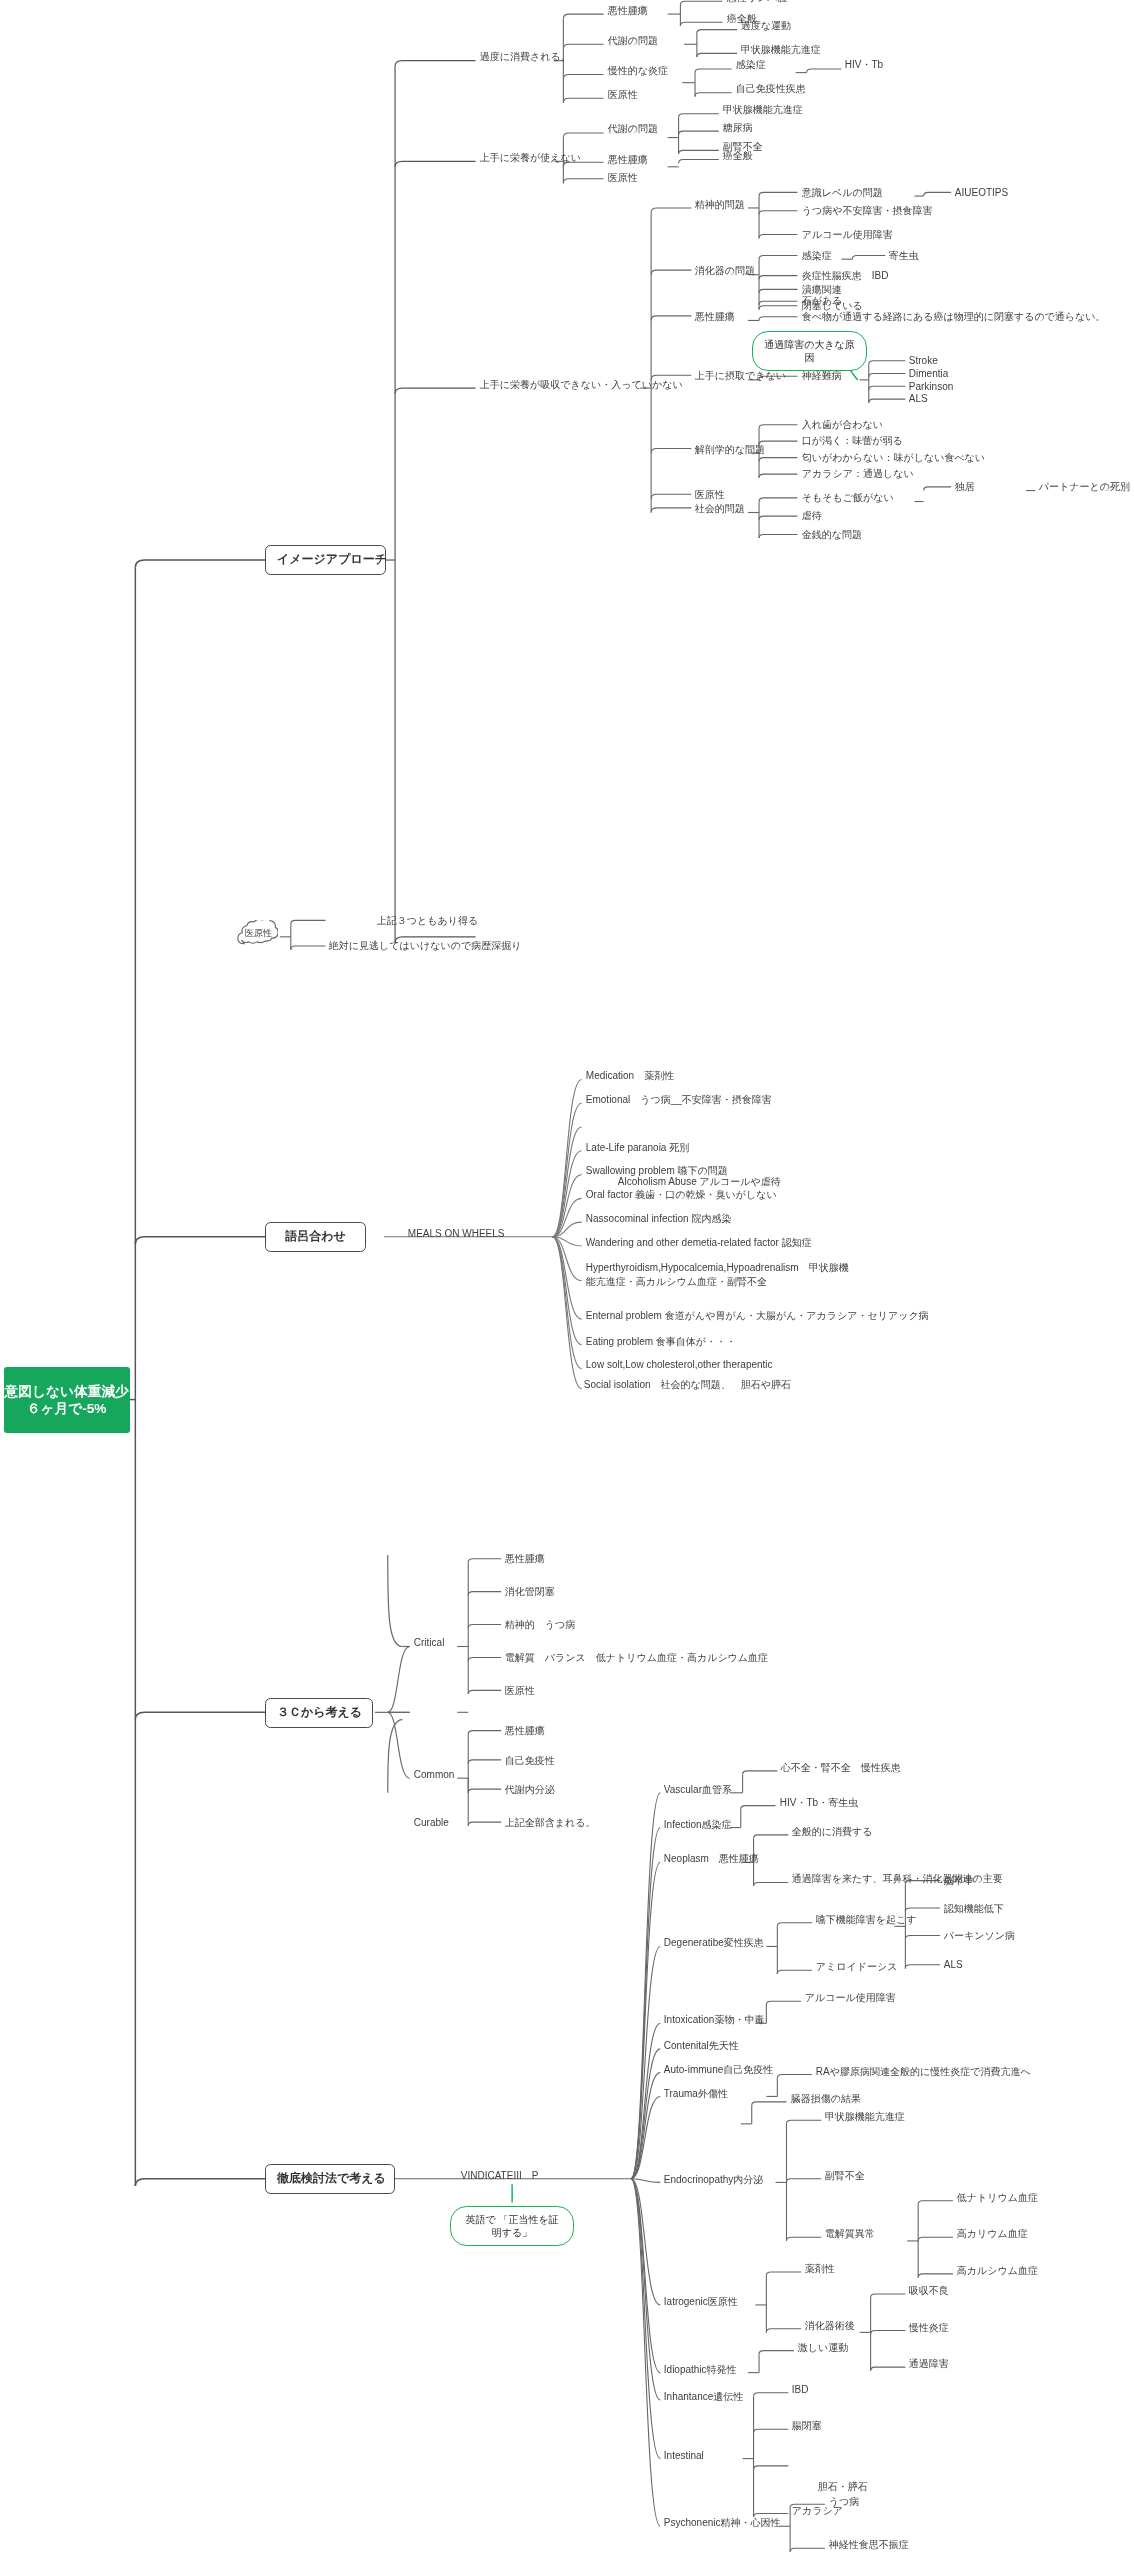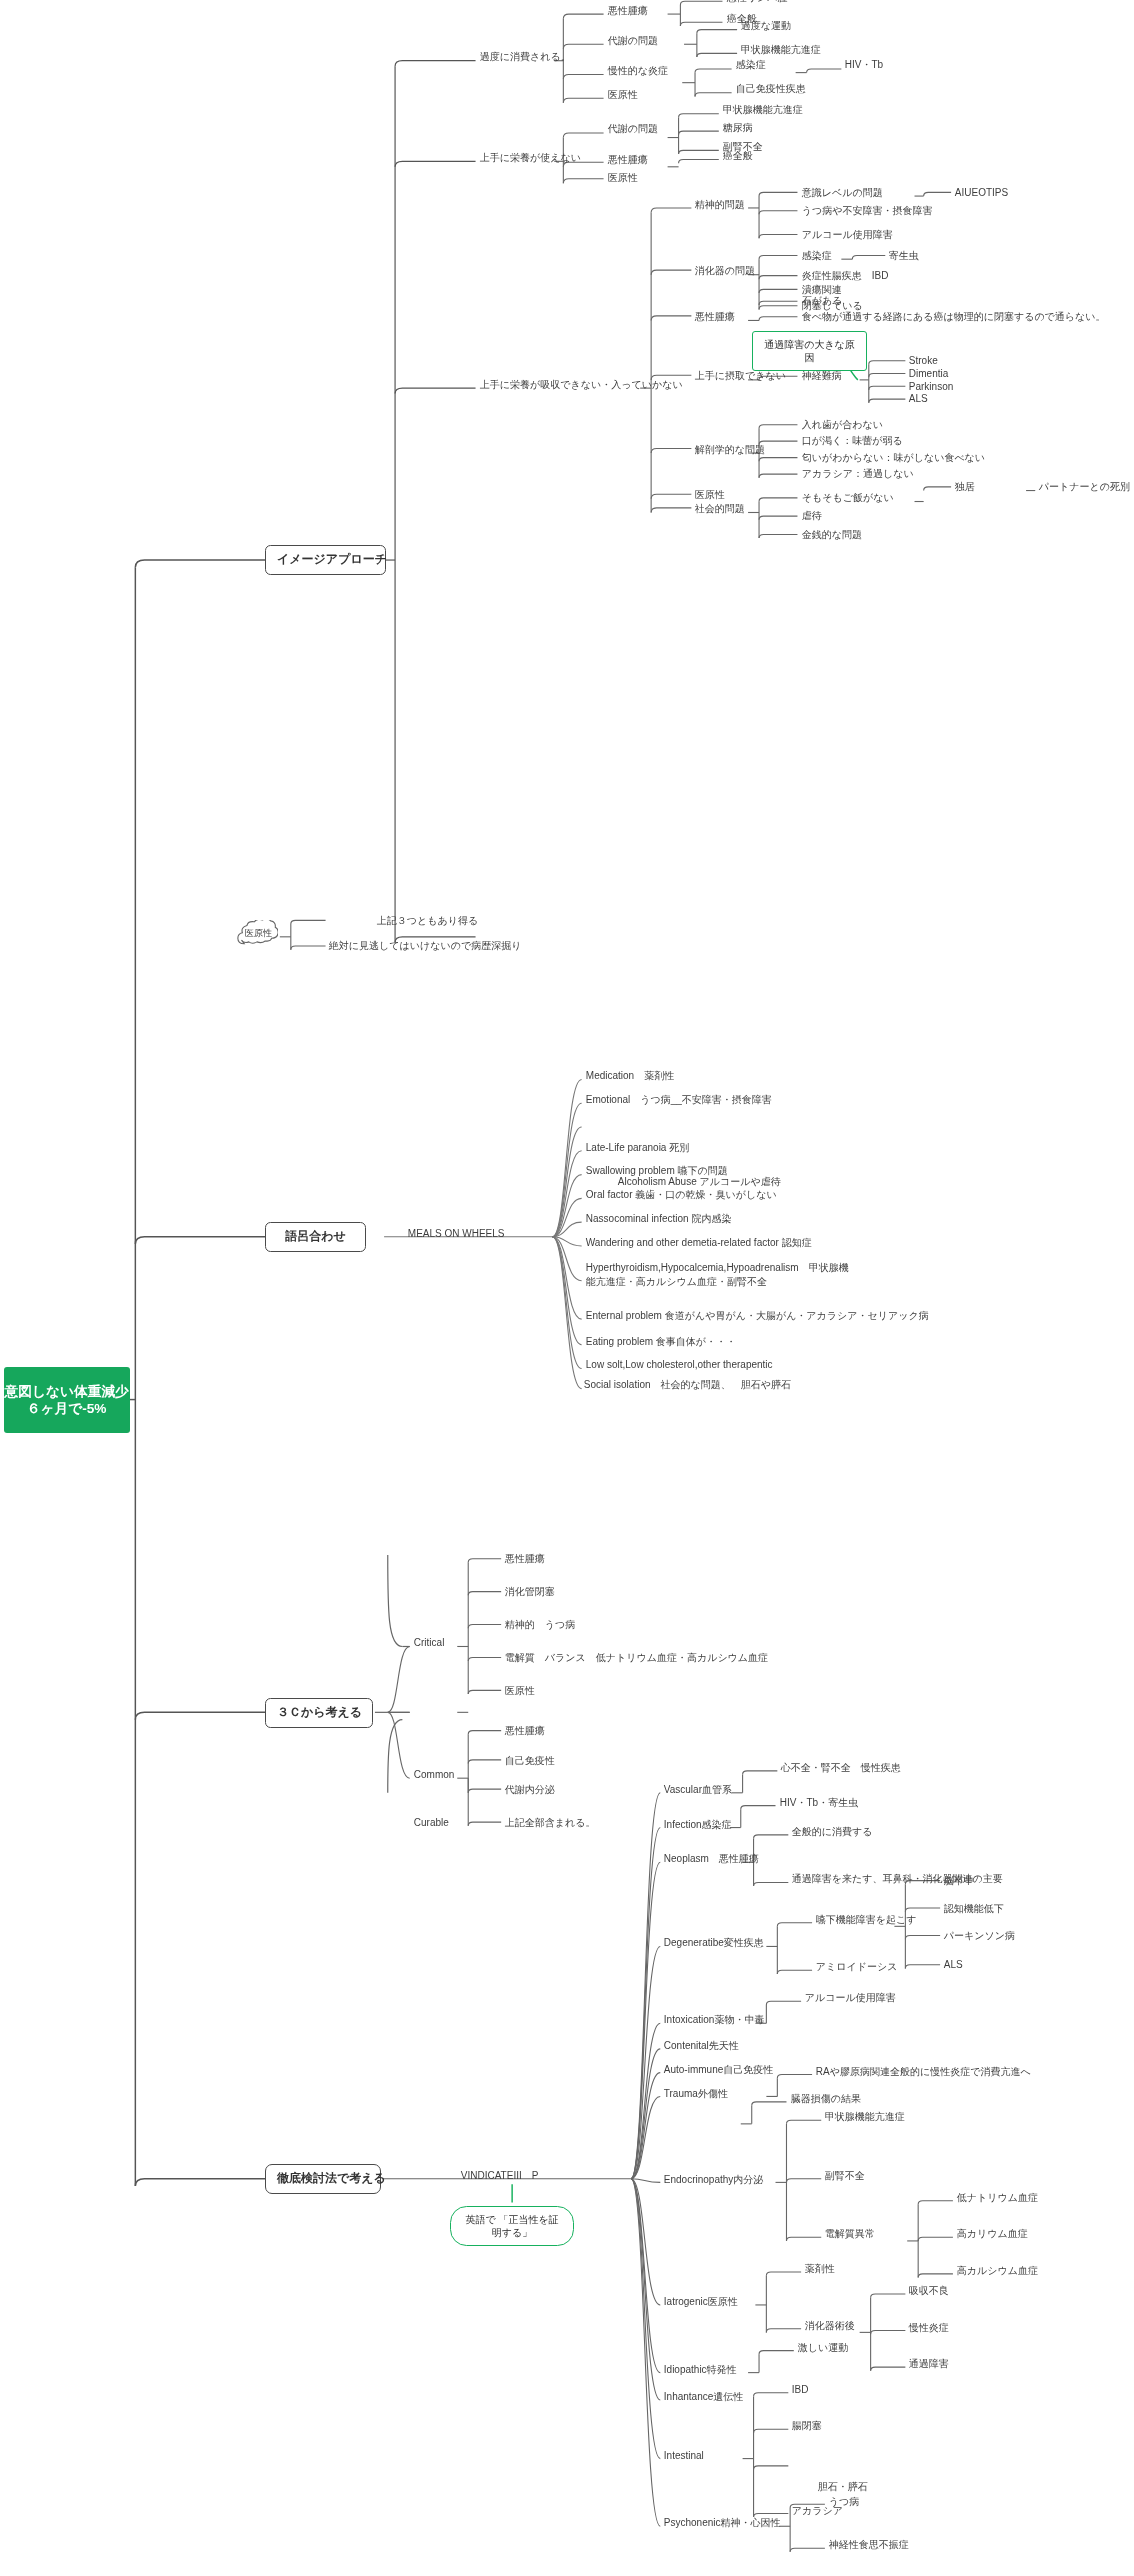--- a/index.html
+++ b/index.html
@@ -28,21 +28,21 @@
     font-size:12px;font-weight:bold;color:#333;
     padding:6.4px 11px;box-sizing:border-box;text-align:center;
   }
 
   
   .leaf{font-size:10px;color:#3d3d3d;padding:0 1.8px 1.8px 1.8px;}
   .leaf.wrap{white-space:normal;line-height:1.35;}
 
   
   .callout{
-    border:1.5px solid #17b15e;border-radius:3px;background:#fff;
+    border:1.5px solid #17b15e;border-radius:16px;background:#fff;
     color:#2b2b2b;font-size:10px;padding:5.5px 11px;box-sizing:border-box;
     text-align:center;line-height:1.35;white-space:normal;
   }
   .callout.two{border-radius:16.5px;}
 
   
   .cloud{
     width:42px;height:31px;position:absolute;
   }
 </style>
@@ -311,21 +311,21 @@
   </svg>
 
   <div class="node root" style="left: 3.7px; top: 1367px; width: 126px; height: 66px; background: rgb(22, 167, 92);">
     <div>意図しない体重減少</div>
     <div>６ヶ月で-5%</div>
   </div>
 
   <div class="node main-branch" style="left:265px;top:545px;width:121px;">イメージアプローチ</div>
   <div class="node main-branch" style="left:265px;top:1222px;width:101px;">語呂合わせ</div>
   <div class="node main-branch" style="left:265px;top:1698px;width:108px;">３Ｃから考える</div>
-  <div class="node main-branch" style="left:265px;top:2164px;width:116px;border-radius:7px;">徹底検討法で考える</div>
+  <div class="node main-branch" style="left:265px;top:2164px;width:130px;">徹底検討法で考える</div>
 
   <div class="node leaf" style="left:478px;top:51px;">
     <span>過度に消費される。</span>
   </div>
   <div class="node leaf" style="left:478px;top:152px;">
     <span>上手に栄養が使えない</span>
   </div>
   <div class="node leaf" style="left:478px;top:379px;">
     <span>上手に栄養が吸収できない・入っていかない</span>
   </div>

